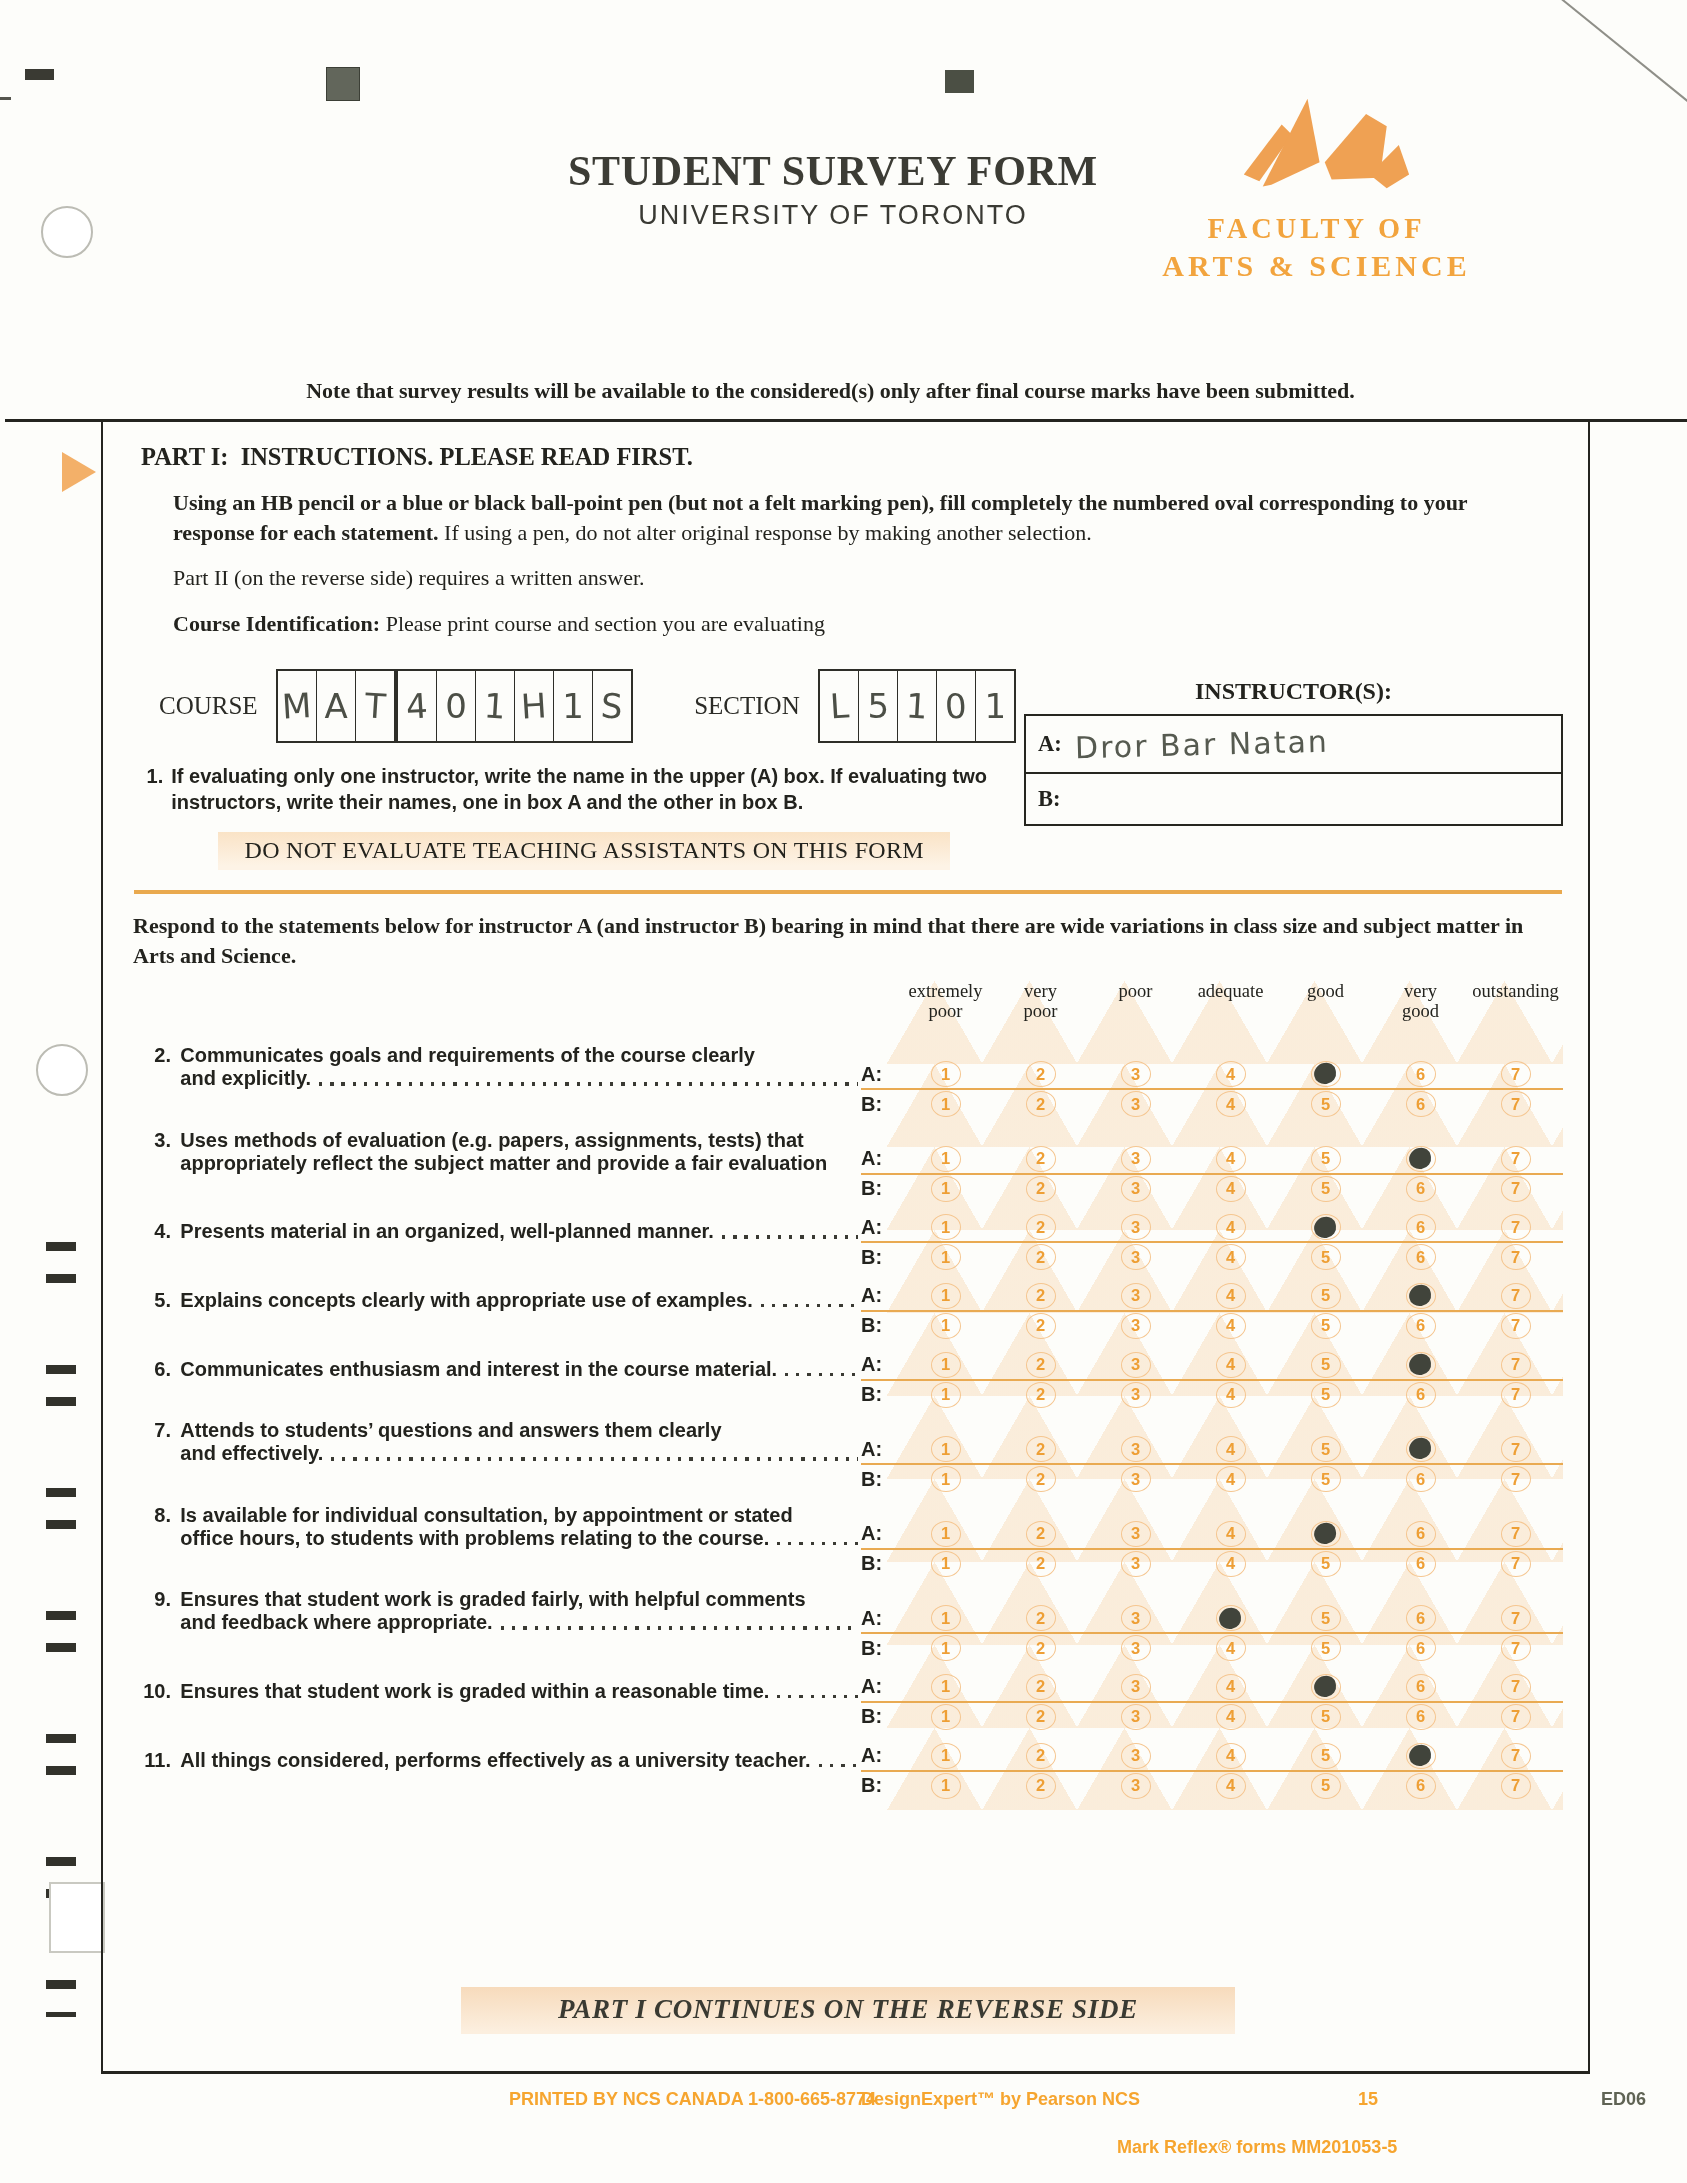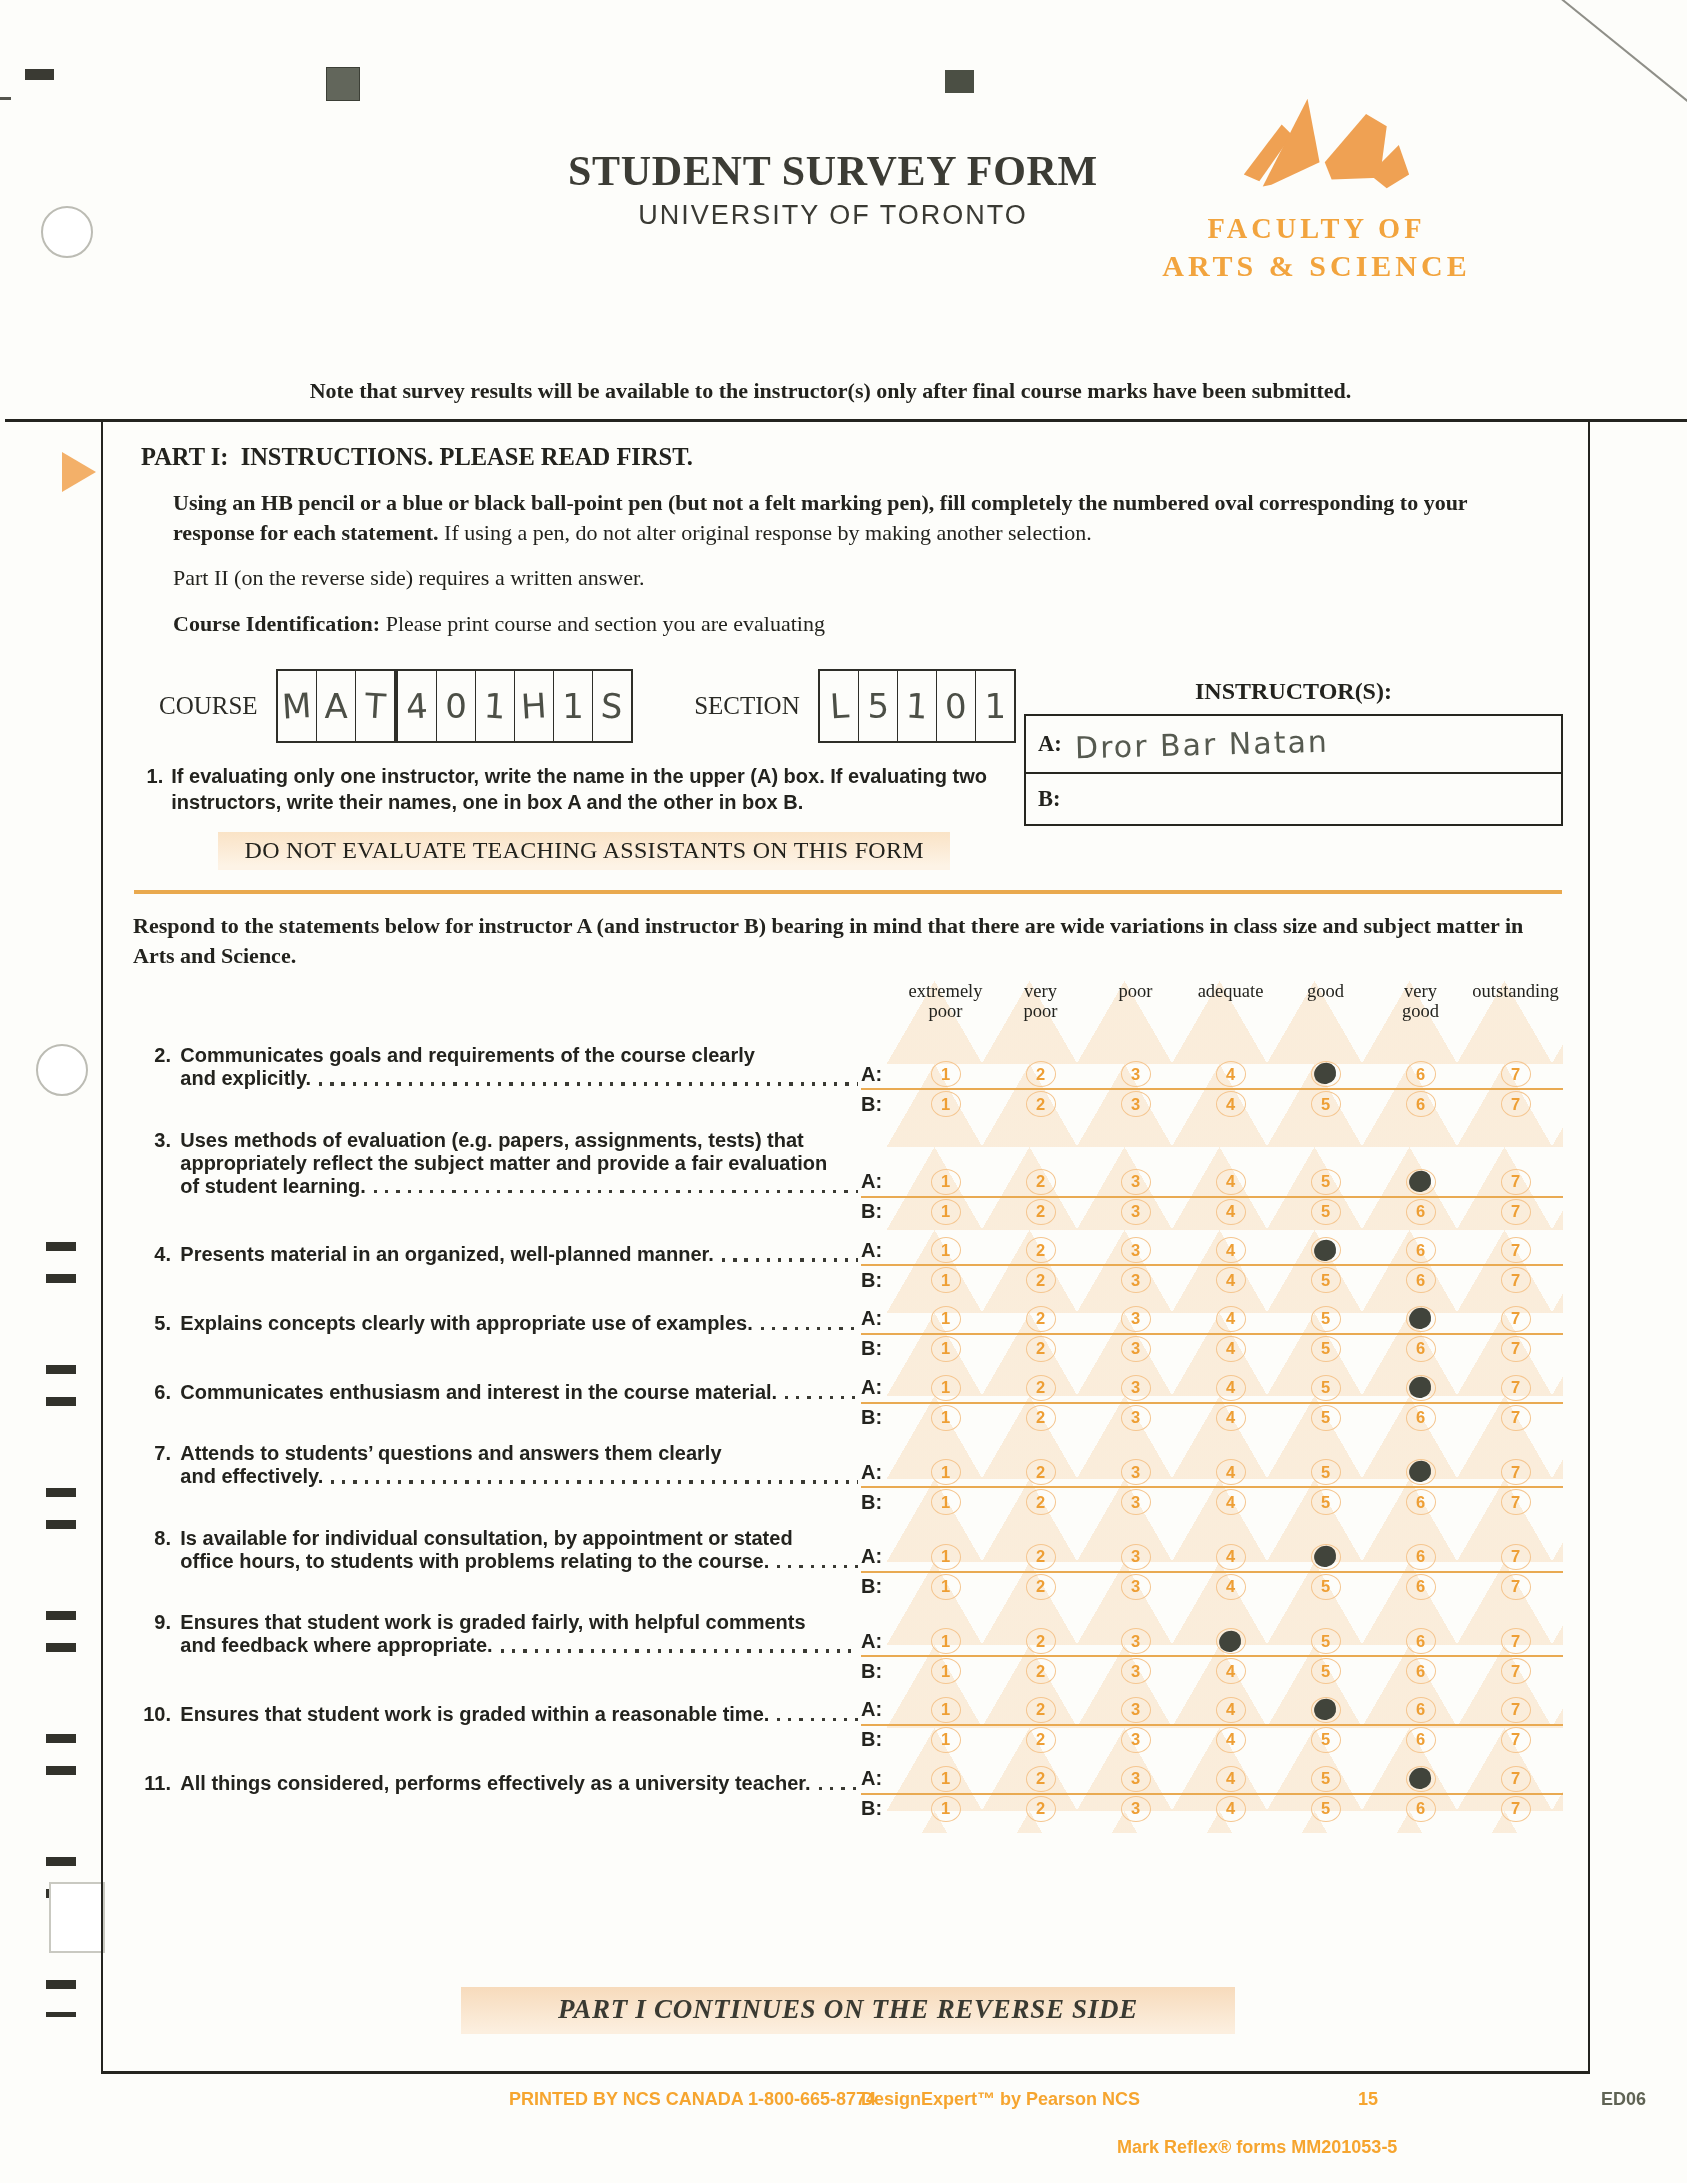--- a/index.html
+++ b/index.html
@@ -150,21 +150,21 @@
     <svg width="198" height="122" viewBox="0 0 230 140">
       <path d="M30 96 L74 38 L86 50 L48 104 Z" fill="#efa153"></path>
       <path d="M52 110 L104 8 L118 82 L62 108 Z" fill="#efa153"></path>
       <path d="M124 82 L172 26 L196 40 L188 100 L132 102 Z" fill="#efa153"></path>
       <path d="M176 96 L210 62 L222 96 L196 112 Z" fill="#efa153"></path>
     </svg>
     <div class="logo-line l1">FACULTY OF</div>
     <div class="logo-line l2">ARTS &amp; SCIENCE</div>
   </div>
 
-  <div class="note">Note that survey results will be available to the instructor(s) only after final course marks have been submitted.</div>
+  <div class="note">Note that survey results will be available to the considered(s) only after final course marks have been submitted.</div>
   <div class="top-rule"></div>
 
   <div class="box">
     <div class="part1-arrow"></div>
     <h2 class="part1-head">PART I:  INSTRUCTIONS. PLEASE READ FIRST.</h2>
 
     <div class="instr">
       <div class="para">
         <span class="b">Using an HB pencil or a blue or black ball-point pen (but not a felt marking pen), fill completely the numbered oval corresponding to your response for each statement.</span><span> If using a pen, do not alter original response by making another selection.</span>
       </div>
@@ -333,24 +333,20 @@
                 </div>
               </div>
             </div>
           </div>
           <div class="question">
             <div class="q-left">
               <span class="q-num">3.</span>
               <div class="q-lines">
                 <div class="q-line">Uses methods of evaluation (e.g. papers, assignments, tests) that</div>
                 <div class="q-line">appropriately reflect the subject matter and provide a fair evaluation</div>
-                <div class="q-line last">
-                  <span>of student learning.</span>
-                  <span class="leader"></span>
-                </div>
               </div>
             </div>
             <div class="q-right">
               <div class="oval-row a">
                 <span class="ab-label">A:</span>
                 <div class="oval-grid">
                   <div class="oval-cell">
                     <span class="oval">1</span>
                   </div>
                   <div class="oval-cell">

